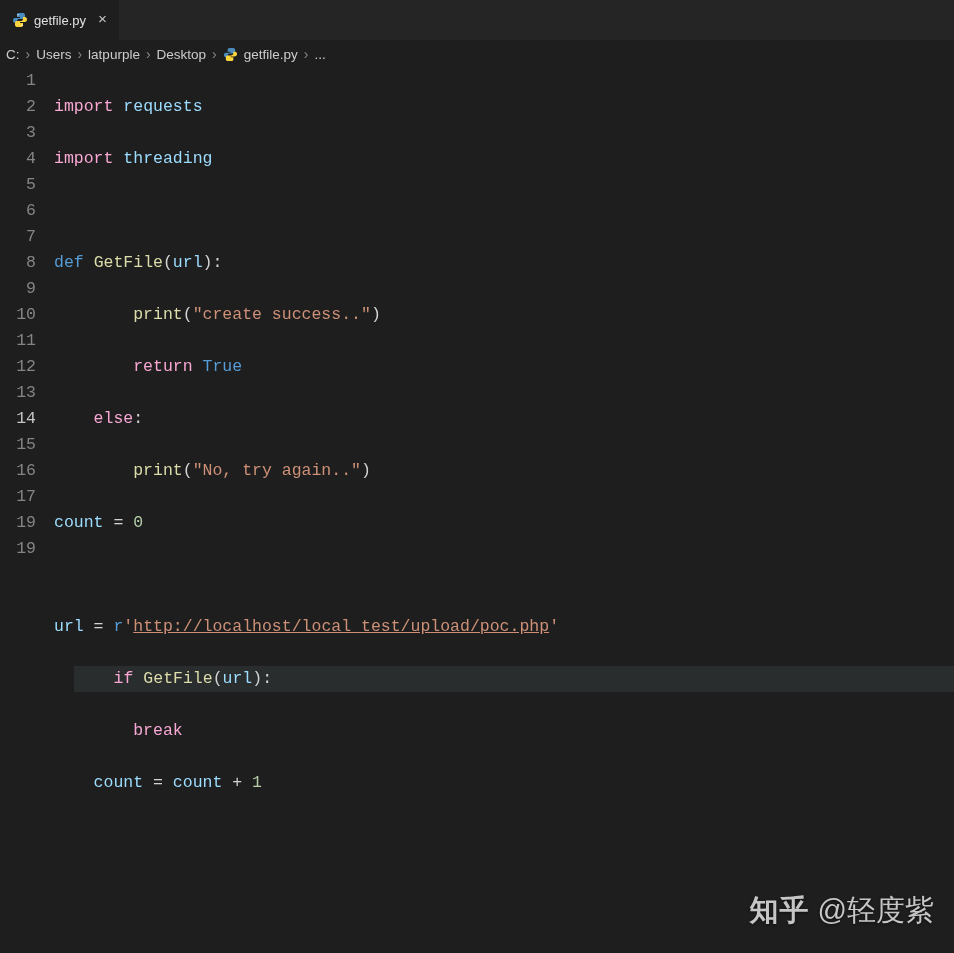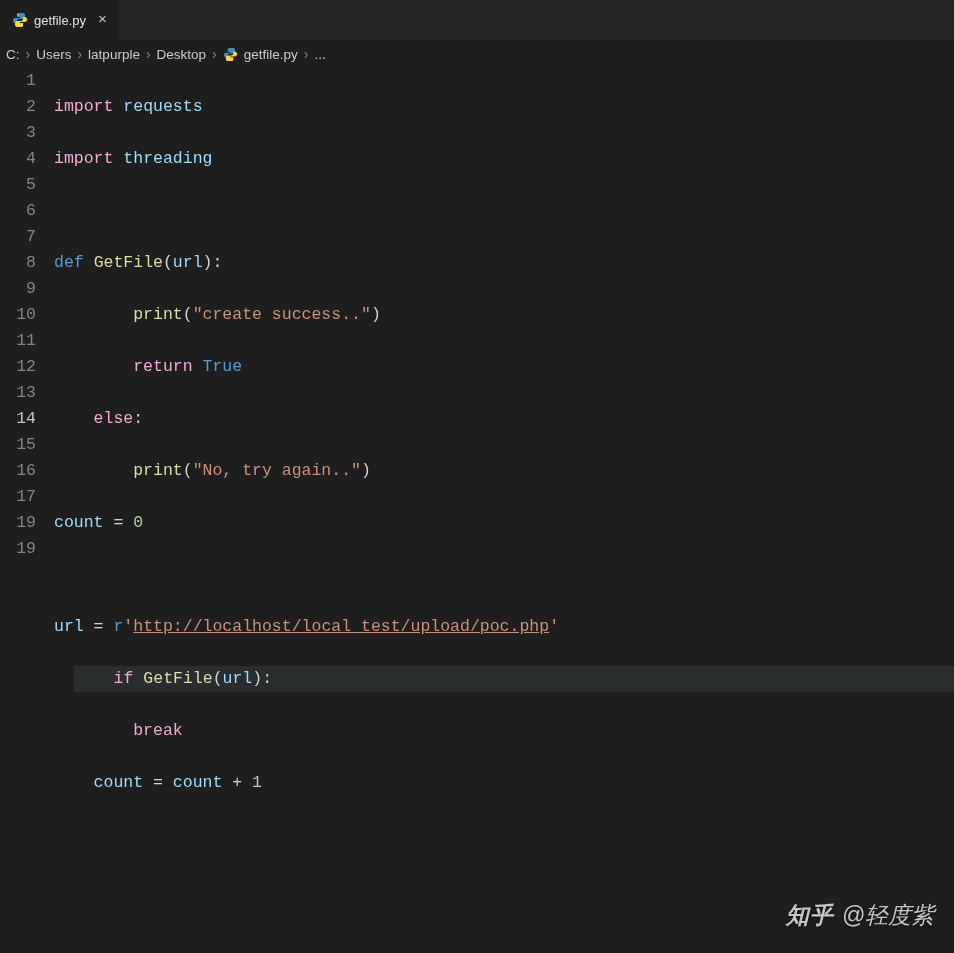--- a/index.html
+++ b/index.html
@@ -87,26 +87,25 @@
 .bool { color: #569cd6; }
 .op { color: #d4d4d4; }
 .pun { color: #d4d4d4; }
 .watermark {
   position: absolute;
   bottom: 22px;
   right: 20px;
   color: #dedede;
   opacity: 0.88;
   font-family: "PingFang SC","Microsoft YaHei",sans-serif;
-  font-size: 23px;
+  font-size: 29px;
   display: flex;
   align-items: center;
   gap: 8px;
   text-shadow: 0 1px 3px rgba(0,0,0,.6);
-  font-style: italic;
 }
 .zh-logo { font-weight: 700; letter-spacing:1px;}
 </style>
 </head>
 <body>
 
 <div class="tab-bar">
   <div class="tab">
     <svg class="py-icon" viewBox="0 0 16 16">
         <path fill="#4b8bbe" d="M7.5 1C5 1 5 2.5 5 2.5V5h3v1H3.5S1 6 1 8.5 3.5 11 3.5 11H5V9s0-2 2.5-2H11s2 0 2-2.5V3s0-2-2.5-2H7.5z"></path>

